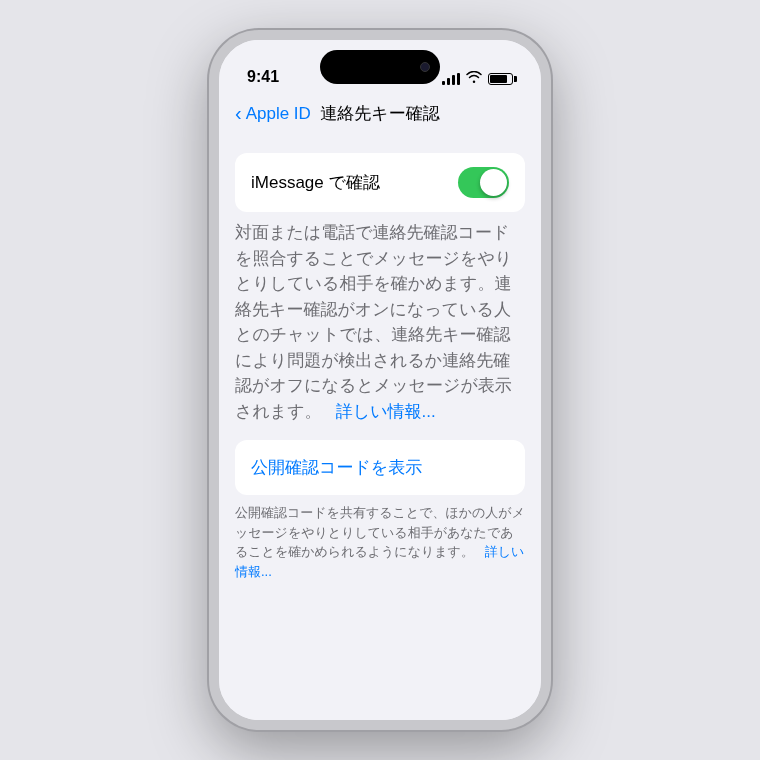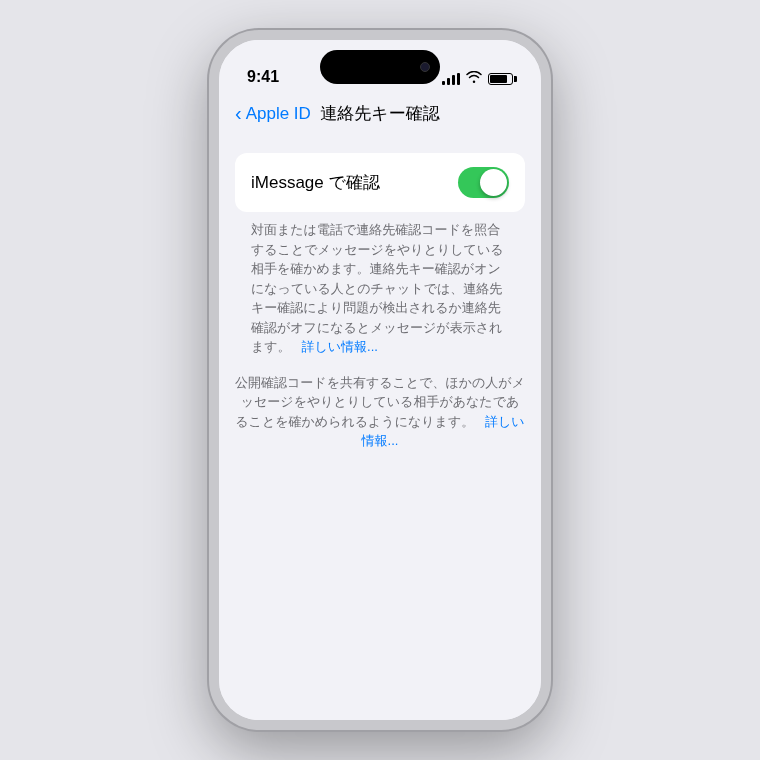--- a/index.html
+++ b/index.html
@@ -202,22 +202,22 @@
       right: 2px;
       width: 27px;
       height: 27px;
       background: #fff;
       border-radius: 50%;
       box-shadow: 0 2px 4px rgba(0,0,0,0.3);
     }
 
     
     .description-text {
-      margin: 8px 32px 16px;
-      font-size: 13px;
+      margin: 8px 16px 16px;
+      font-size: 17px;
       color: #6d6d72;
       line-height: 1.5;
     }
 
     .description-text .link {
       color: #007aff;
       cursor: pointer;
     }
 
     
@@ -232,21 +232,20 @@
       font-size: 17px;
       color: #007aff;
       cursor: pointer;
     }
 
     .public-key-desc {
       margin: 8px 16px 0;
       font-size: 13px;
       color: #6d6d72;
       line-height: 1.5;
-      text-align: center;
     }
 
     .public-key-desc .link {
       color: #007aff;
       cursor: pointer;
     }
   </style>
 </head>
 <body>
 
@@ -297,20 +296,23 @@
         </div>
       </div>
     </div>
 
     <div class="description-text">
       <span>対面または電話で連絡先確認コードを照合することでメッセージをやりとりしている相手を確かめます。連絡先キー確認がオンになっている人とのチャットでは、連絡先キー確認により問題が検出されるか連絡先確認がオフになるとメッセージが表示されます。</span>
       <span>&nbsp;</span>
       <span class="link">詳しい情報...</span>
     </div>
 
+    <div class="public-key-card">
+      <span class="public-key-link">公開確認コードを表示</span>
+    </div>
 
     <div class="public-key-desc">
       <span>公開確認コードを共有することで、ほかの人がメッセージをやりとりしている相手があなたであることを確かめられるようになります。</span>
       <span>&nbsp;</span>
       <span class="link">詳しい情報...</span>
     </div>
 
   </div>
 </div>
 

